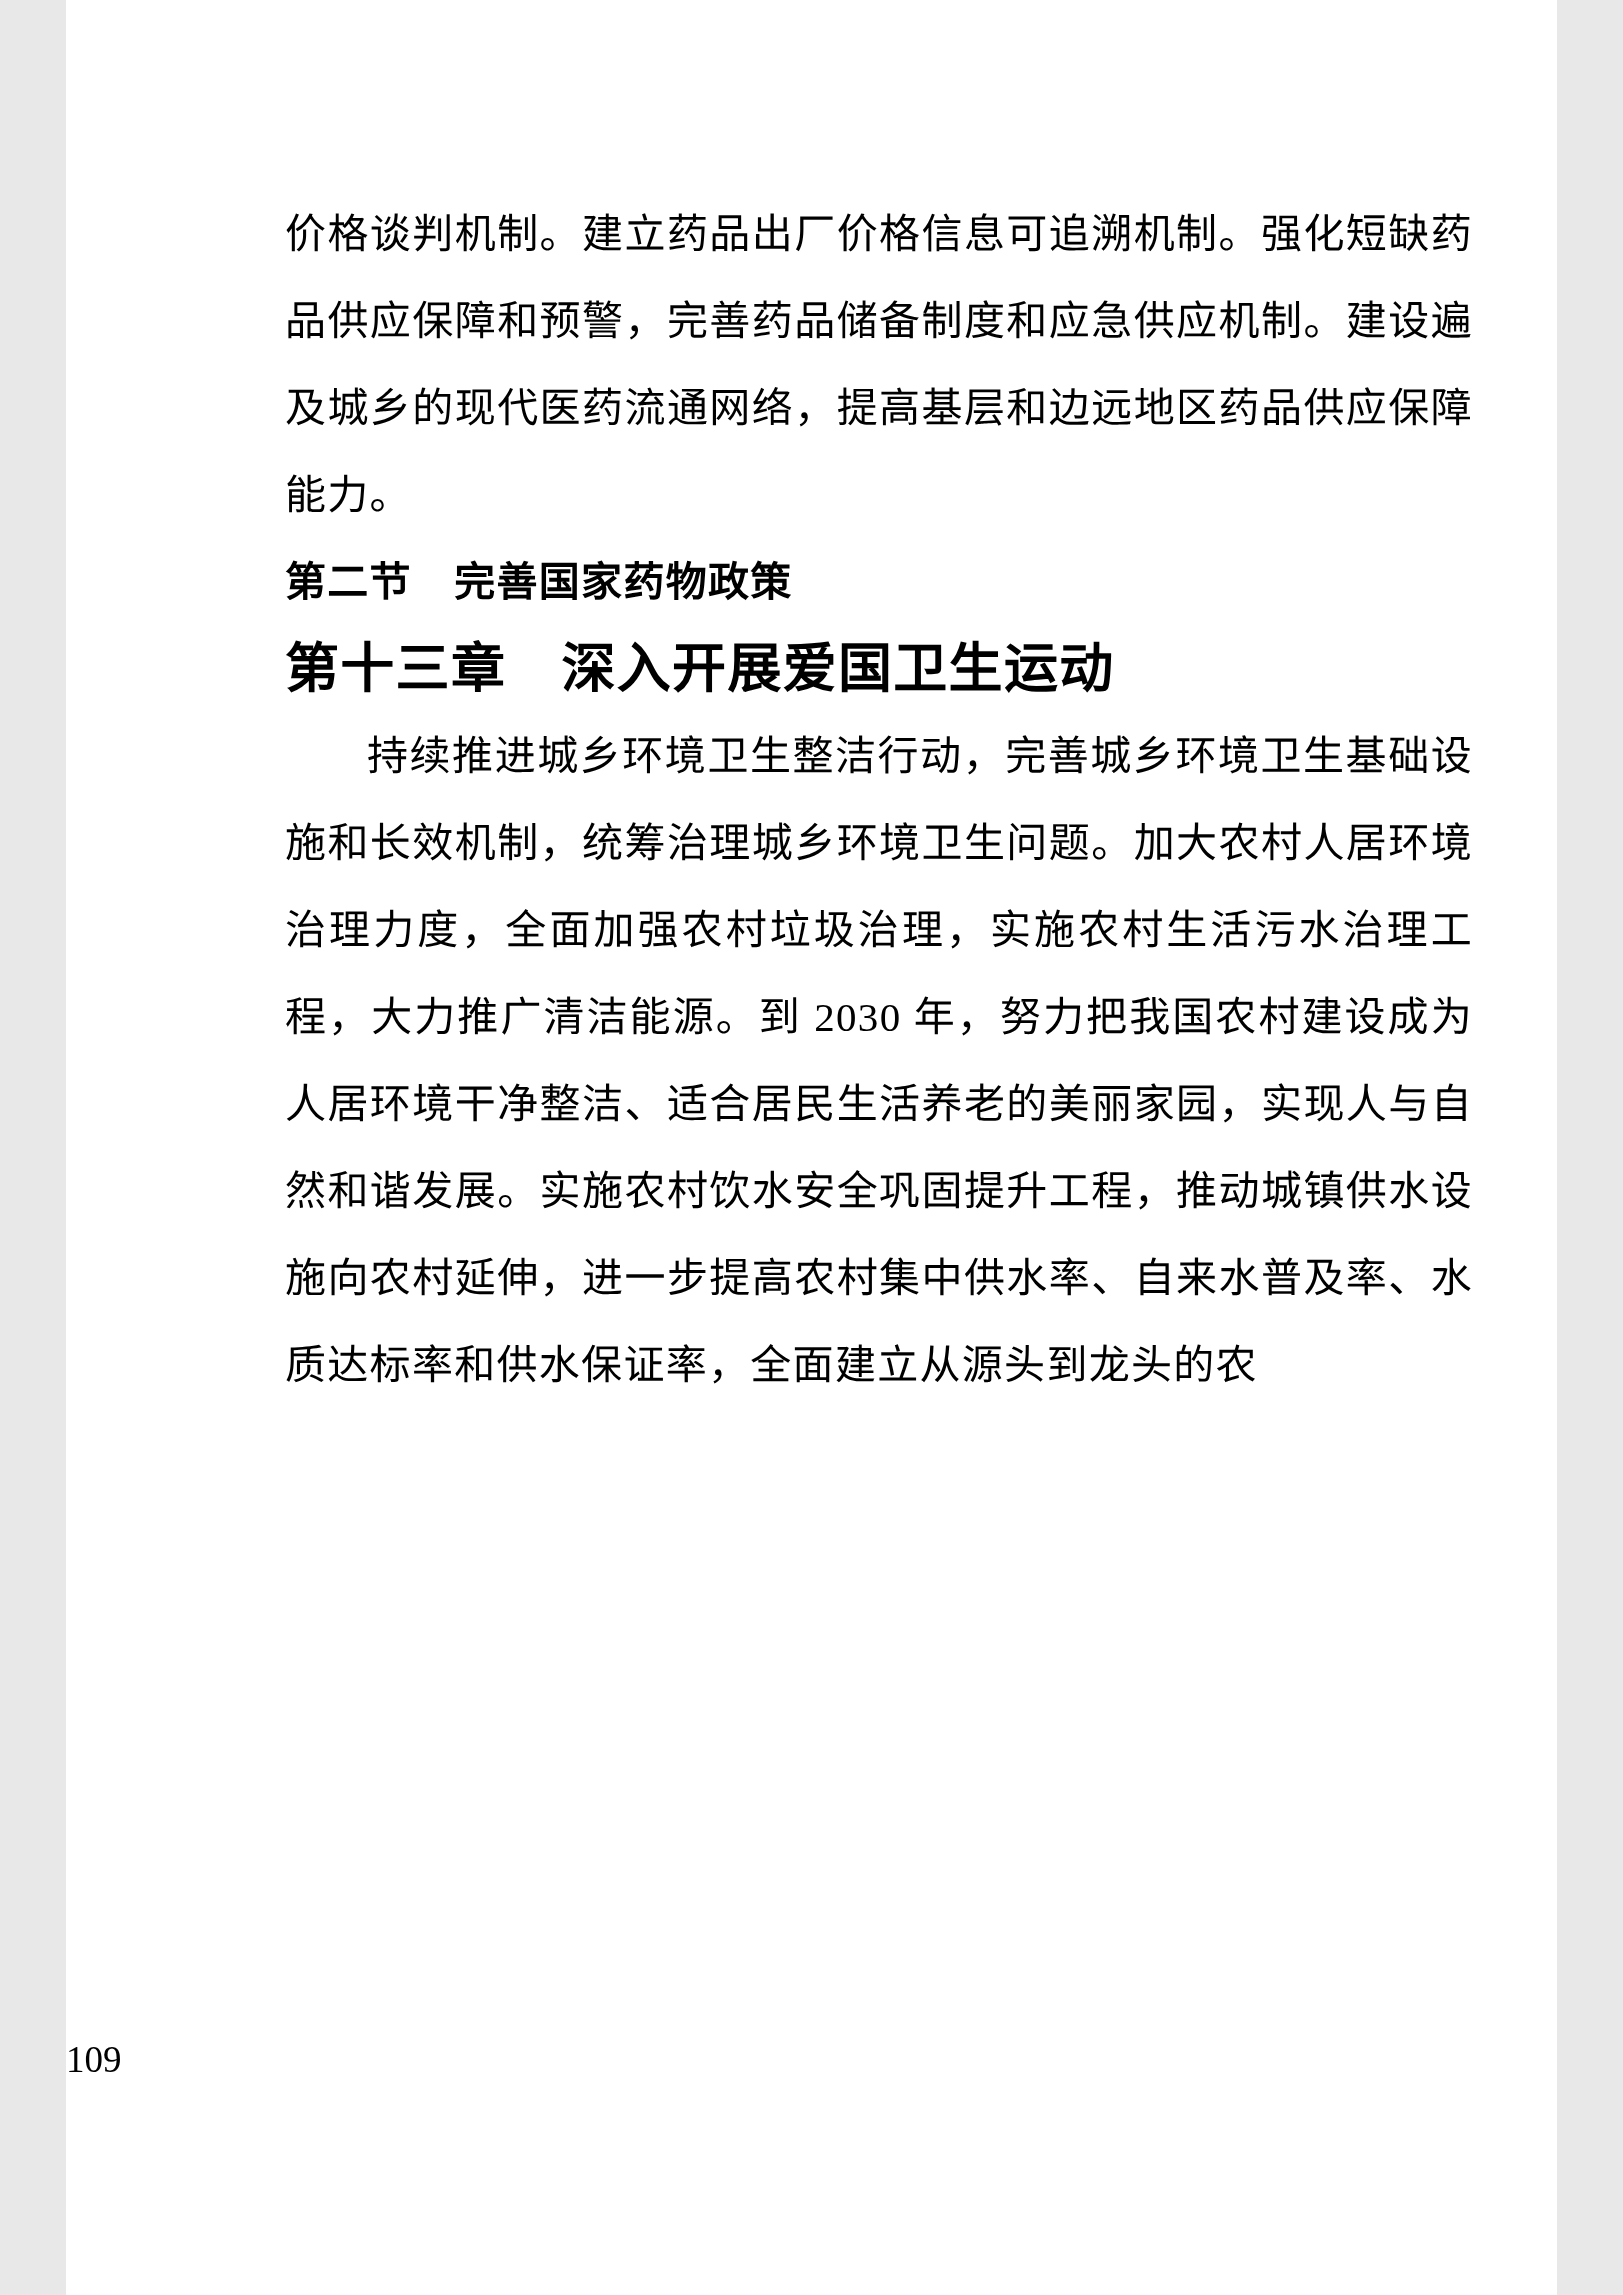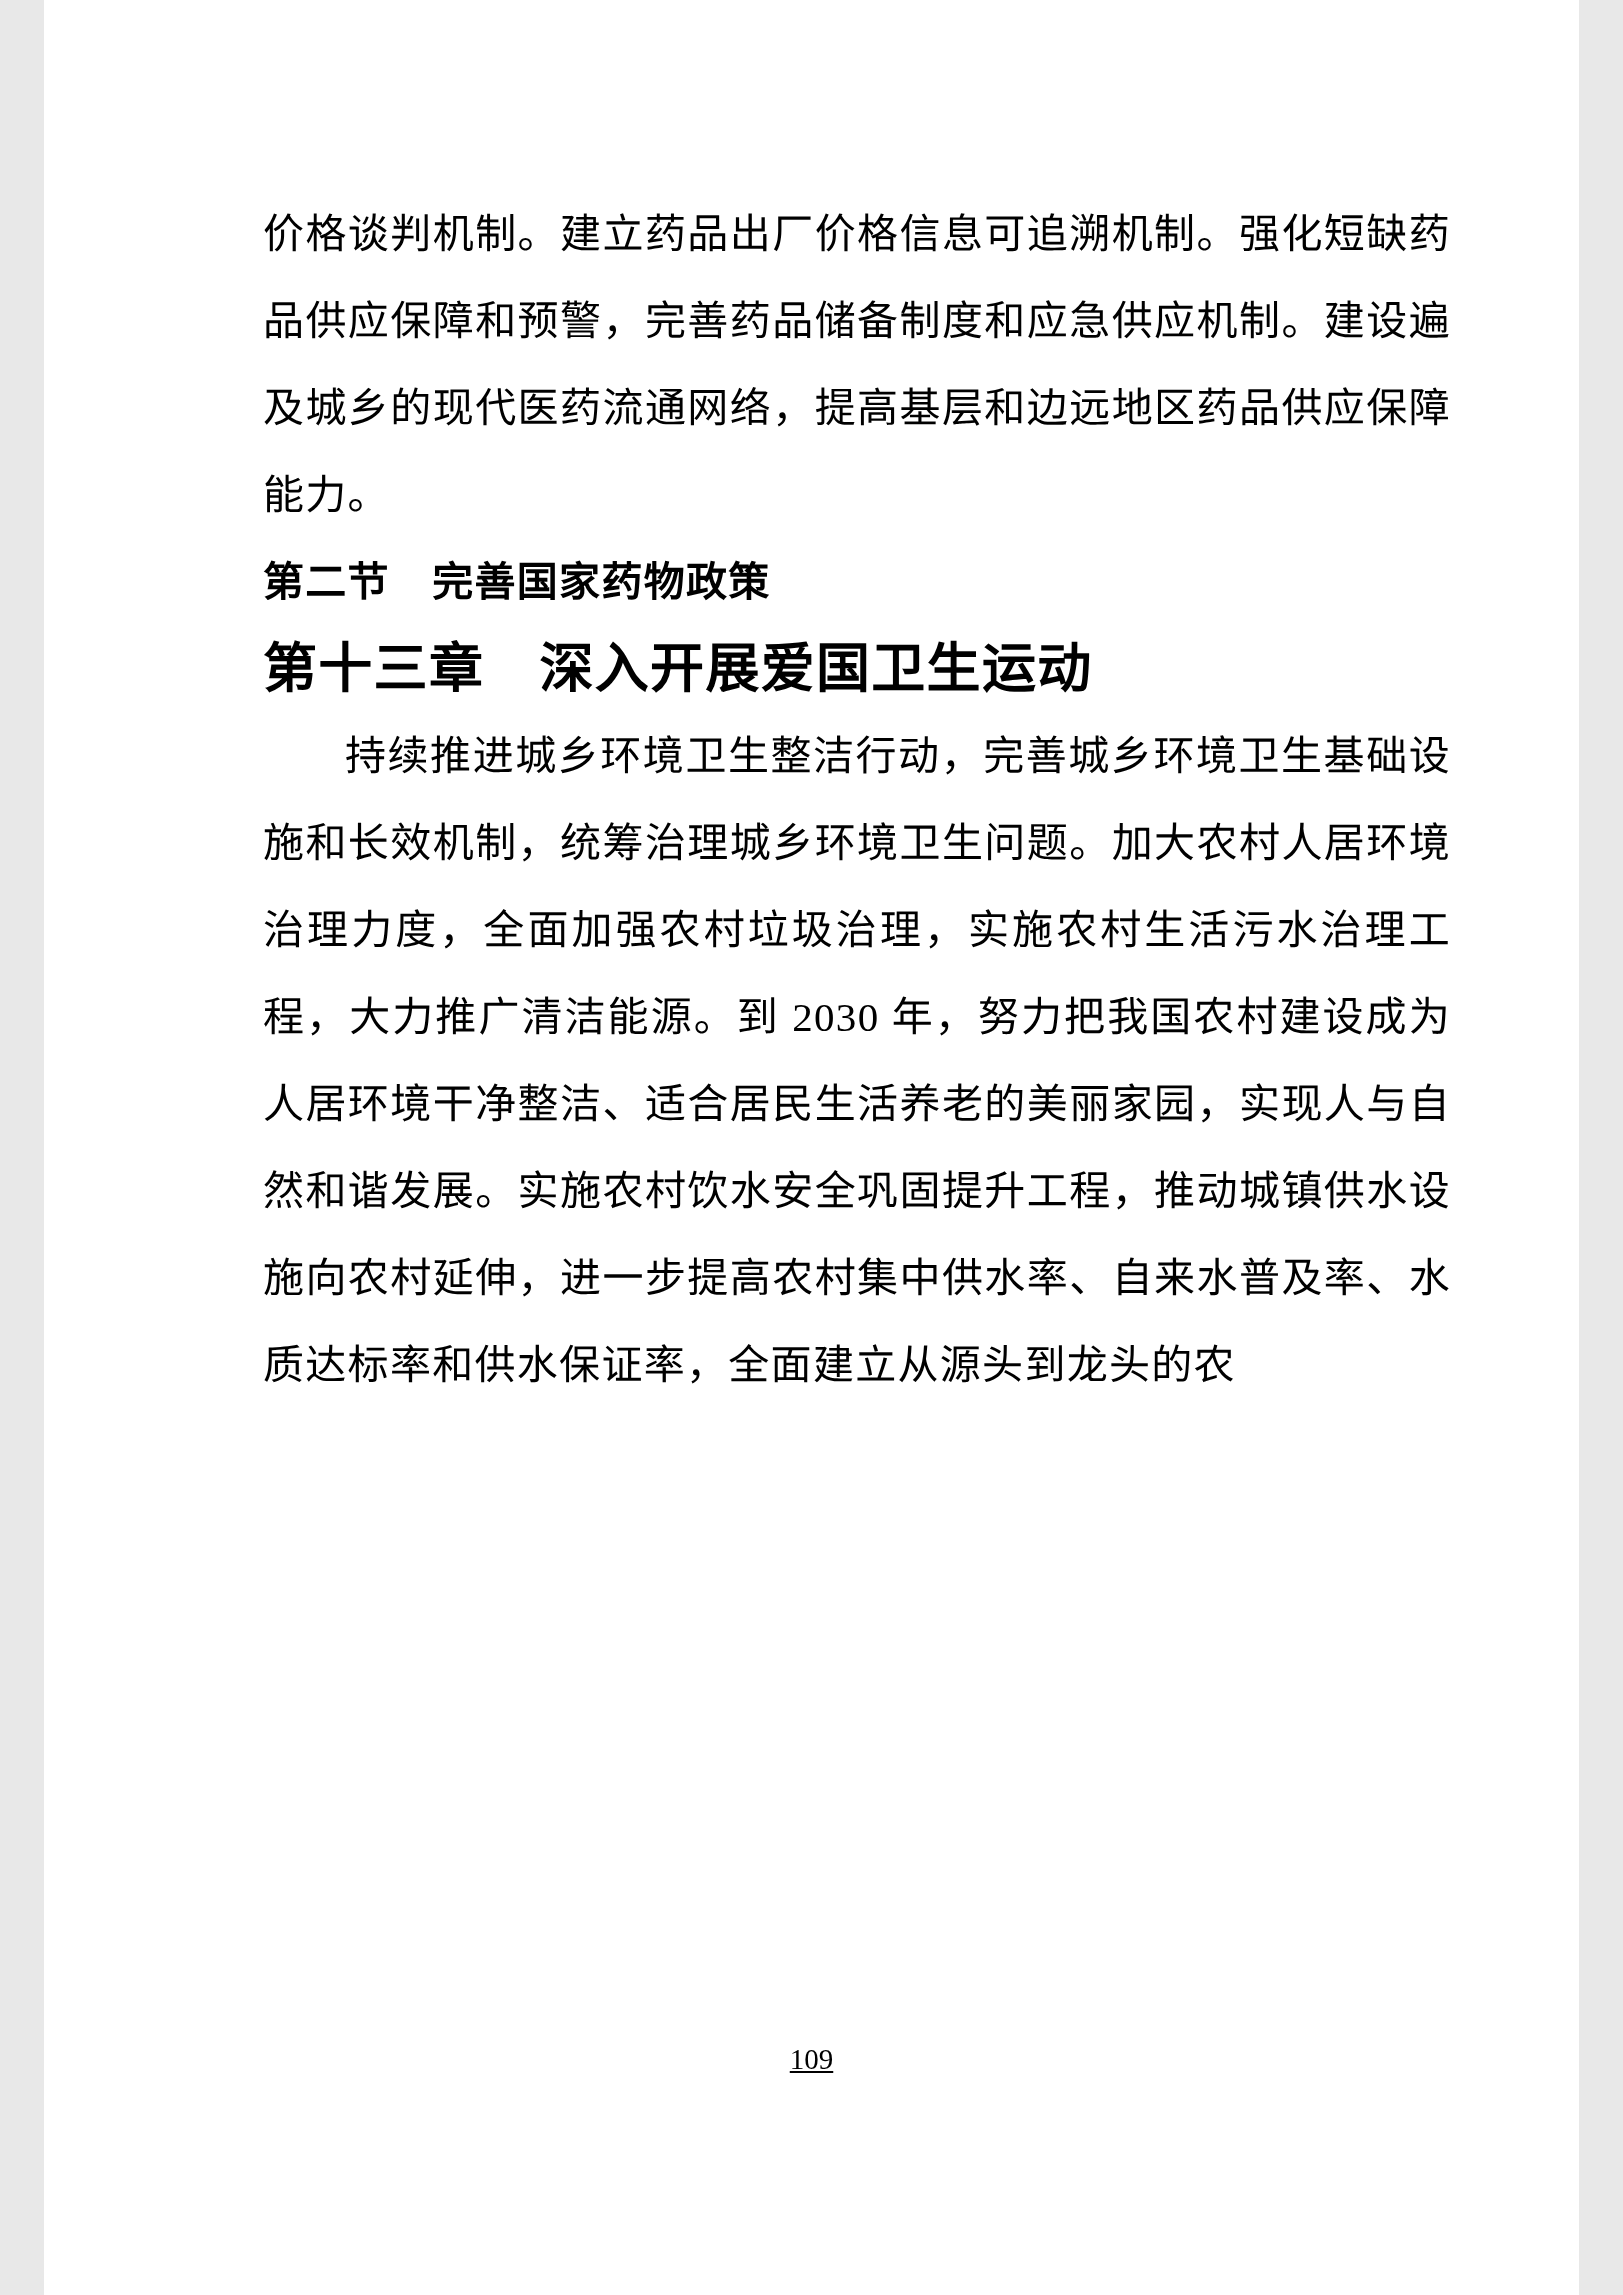--- a/index.html
+++ b/index.html
@@ -9,21 +9,20 @@
   }
   .page {
     position: relative;
     width: 1491px;
     height: 2295px;
     margin: 0 auto;
     background: #ffffff;
     color: #000000;
     font-family: "Liberation Serif", "DejaVu Serif", serif;
     overflow: hidden;
-    padding-left: 44px;
   }
   .content {
     position: absolute;
     left: 219px;
     top: 191px;
     width: 1188px;
   }
   .para {
     margin: 0;
     font-size: 41px;
@@ -49,25 +48,24 @@
     font-size: 54px;
   }
   .heading.level-section {
     font-size: 41px;
   }
   .footer {
     position: absolute;
     left: 0;
     width: 100%;
     top: 2040px;
-    text-align: center;
-    font-size: 29px;
+    text-align: left;
+    font-size: 37px;
     line-height: 39px;
     font-family: "Liberation Serif", "DejaVu Serif", serif;
-    text-decoration: underline;
   }
 </style>
 </head>
 <body>
 
 <div class="page">
 
   <div class="content">
 
     <p class="para">价格谈判机制。建立药品出厂价格信息可追溯机制。强化短缺药品供应保障和预警，完善药品储备制度和应急供应机制。建设遍及城乡的现代医药流通网络，提高基层和边远地区药品供应保障能力。</p>

